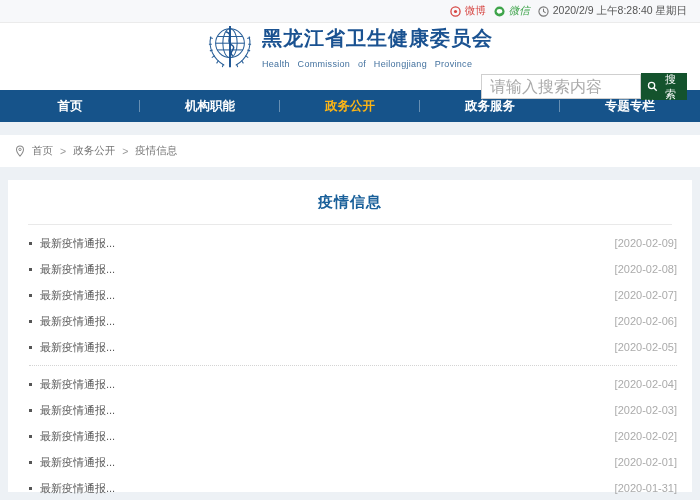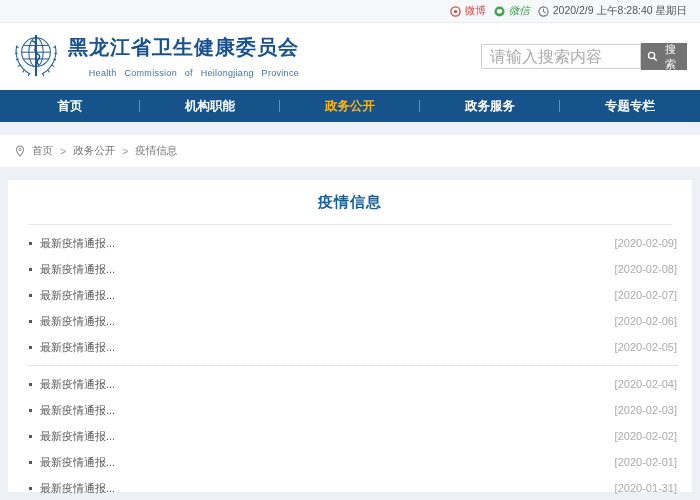--- a/index.html
+++ b/index.html
@@ -17,42 +17,42 @@
     gap: 8px; padding: 0 13px; font-size: 10.5px; color: #555;
   }
   .topbar .tb-item { display: flex; align-items: center; gap: 4px; cursor: pointer; }
   .weibo-label { color: #d64541; }
   .wechat-label { color: #3ea44a; font-style: italic; }
   .tb-time { display: flex; align-items: center; gap: 4px; color: #555; }
 
   
   .header {
     height: 67px; background: #fff;
-    display: flex; align-items: center; padding: 0 13px;
+    display: flex; align-items: center; padding: 0 13px; flex-direction: column;
   }
   .logo { display: flex; align-items: center; cursor: pointer; }
   .titles { margin-left: 9px; }
   .site-title {
     font-size: 20px; font-weight: bold; color: #1a5291; letter-spacing: 1px;
     line-height: 1.1;
   }
   .site-subtitle {
     font-size: 9px; color: #44729f; margin-top: 10px;
-    letter-spacing: 0.3px; word-spacing: 5px; text-align: right;
+    letter-spacing: 0.3px; word-spacing: 5px;
   }
   .search { margin-left: auto; display: flex; align-items: center; }
   .search input {
     width: 160px; height: 25px; border: 1px solid #cfcfcf; background: #fff;
     padding: 0 8px; font-size: 16px; color: #333; outline: none;
     font-family: Liberation Serif, serif;
   }
   .search input::placeholder { color: #aaa; }
   .search-btn {
     width: 46px; height: 27px; margin-left: 0; border: none; cursor: pointer;
-    background: #737373; color: #fff; font-size: 11px;
+    background: #14532d; color: #fff; font-size: 11px;
     display: flex; align-items: center; justify-content: center; gap: 2px;
     font-family: "Liberation Sans", sans-serif;
   }
 
   
   .nav { height: 32px; background: #16538a; display: flex; }
   .nav-item {
     flex: 1; display: flex; align-items: center; justify-content: center;
     color: #fff; font-size: 12.5px; font-weight: bold; cursor: pointer;
     position: relative;

